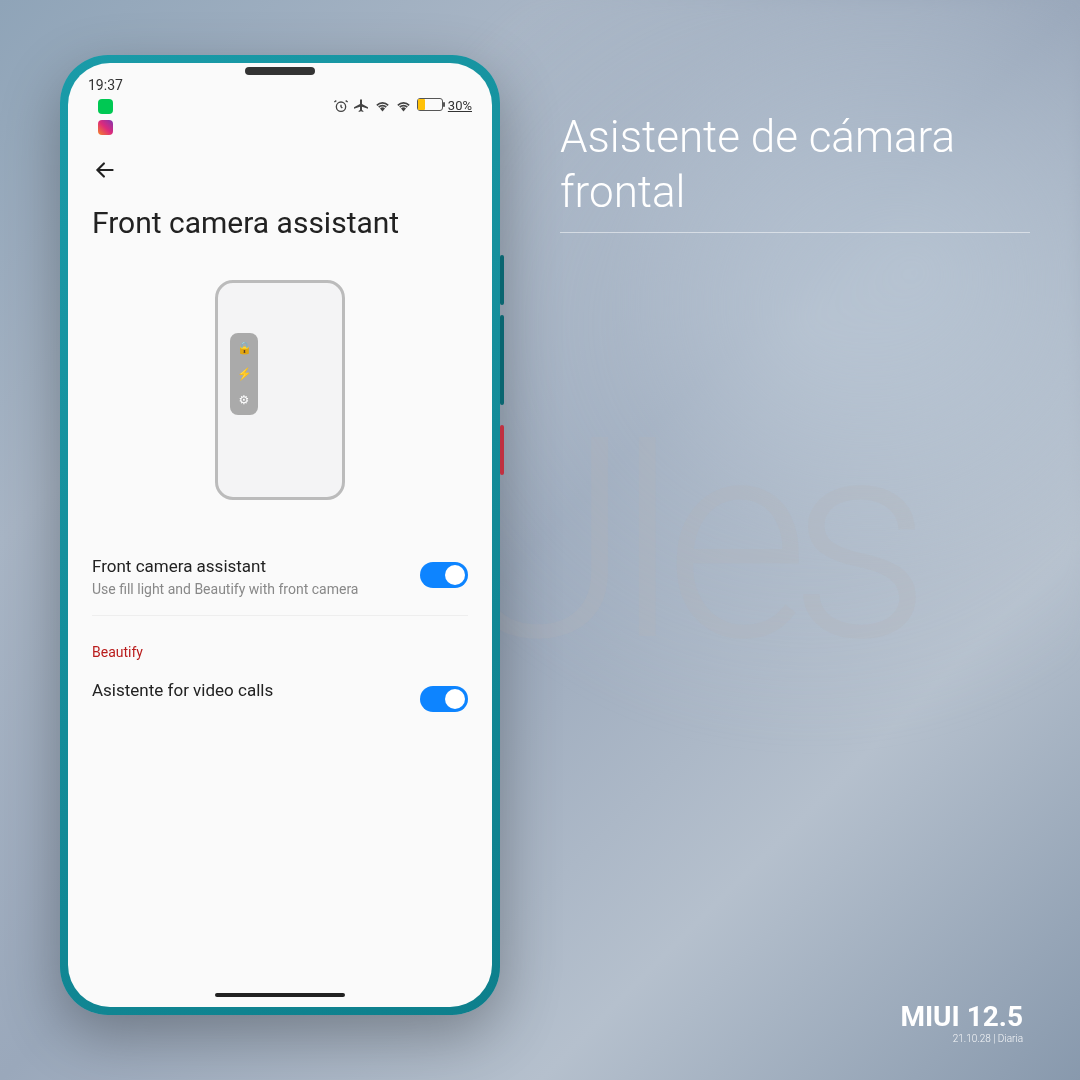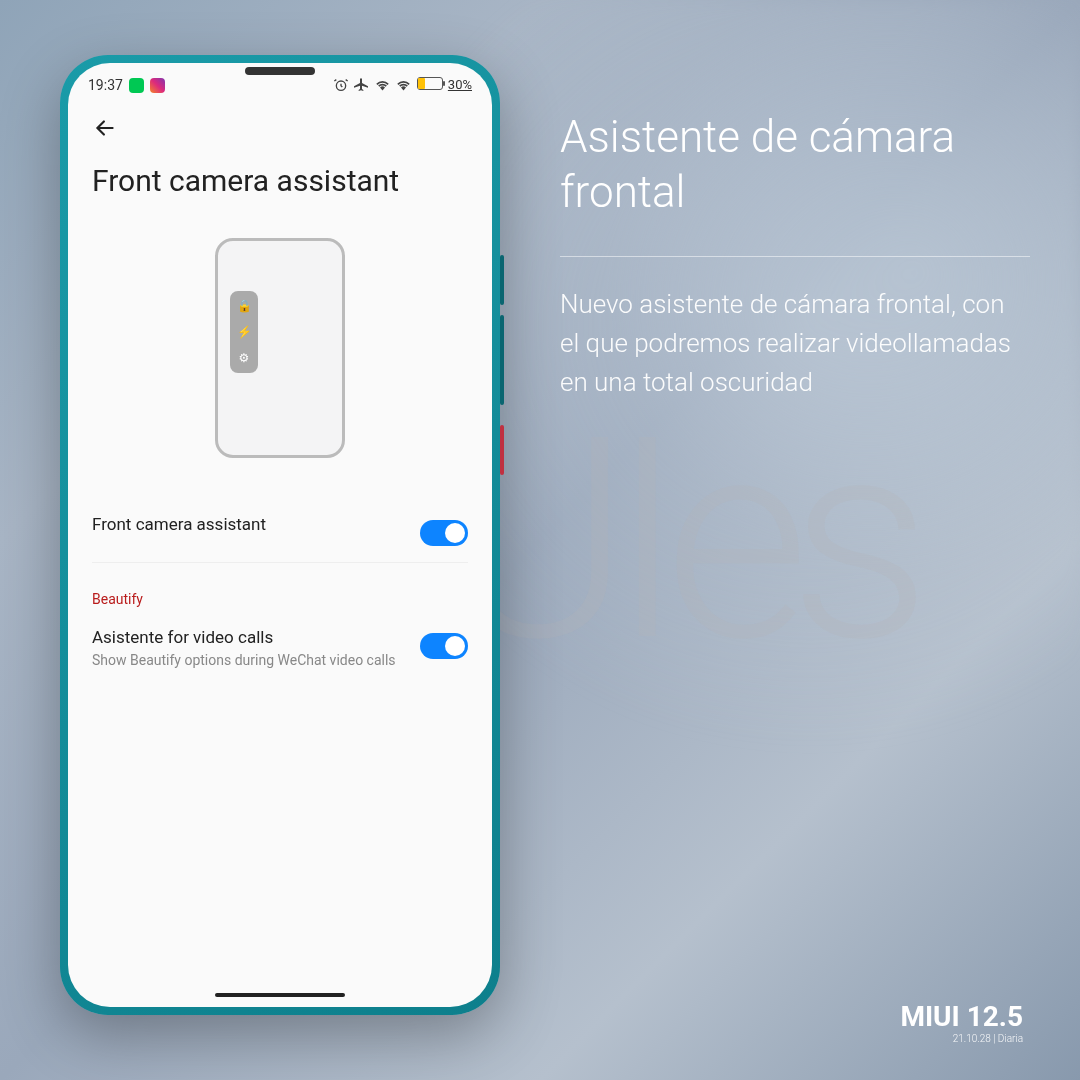--- a/index.html
+++ b/index.html
@@ -70,21 +70,21 @@
   border-radius: 4px;
 }
 .statusbar {
   display: flex;
   justify-content: space-between;
   align-items: center;
   padding: 14px 20px 8px;
   font-size: 14px;
   color: #333;
 }
-.sb-left { display: flex; align-items: center; gap: 6px; }
+.sb-left { display: flex; align-items: center; gap: 6px; flex-direction: column; }
 .sb-right { display: flex; gap: 5px; text-decoration: underline; }
 .sb-icon { width: 16px; height: 16px; display: inline-flex; align-items: center; justify-content: center; }
 .app-icon { width: 15px; height: 15px; border-radius: 4px; }
 .app-icon.green { background: #00c853; }
 .app-icon.ig { background: linear-gradient(45deg, #f58529, #dd2a7b, #8134af); }
 .battery {
   width: 26px; height: 13px;
   border: 1.5px solid #555;
   border-radius: 3px;
   position: relative;
@@ -174,21 +174,21 @@
   position: absolute;
   top: 110px;
   left: 560px;
   right: 50px;
   color: #fff;
 }
 .promo-title {
   font-size: 44px;
   font-weight: 300;
   line-height: 1.25;
-  margin-bottom: 36px;
+  margin-bottom: 12px;
 }
 .promo-hr {
   border: none;
   border-top: 1px solid rgba(255,255,255,0.5);
   margin-bottom: 28px;
 }
 .promo-desc {
   font-size: 26px;
   font-weight: 300;
   line-height: 1.5;
@@ -268,42 +268,41 @@
           <span class="illus-ic">🔒</span>
           <span class="illus-ic">⚡</span>
           <span class="illus-ic">⚙</span>
         </div>
       </div>
     </div>
 
     <div class="setting">
       <div class="setting-text">
         <div class="setting-title">Front camera assistant</div>
+        <div class="setting-desc">Use fill light and Beautify with front camera</div>
       </div>
       <div class="toggle"></div>
     </div>
 
     <div class="divider"></div>
 
     <div class="section-label">Beautify</div>
 
     <div class="setting">
       <div class="setting-text">
         <div class="setting-title">Asistente for video calls</div>
-        <div class="setting-desc">Show Beautify options during WeChat video calls</div>
       </div>
       <div class="toggle"></div>
     </div>
 
     <div class="home-indicator"></div>
   </div>
 </div>
 
 <div class="promo">
   <div class="promo-title">Asistente de cámara frontal</div>
   <hr class="promo-hr">
-  <div class="promo-desc">Nuevo asistente de cámara frontal, con el que podremos realizar videollamadas en una total oscuridad</div>
 </div>
 
 <div class="footer">
   <div class="footer-title">MIUI 12.5</div>
   <div class="footer-sub">21.10.28 | Diaria</div>
 </div>
 
 </body></html>

